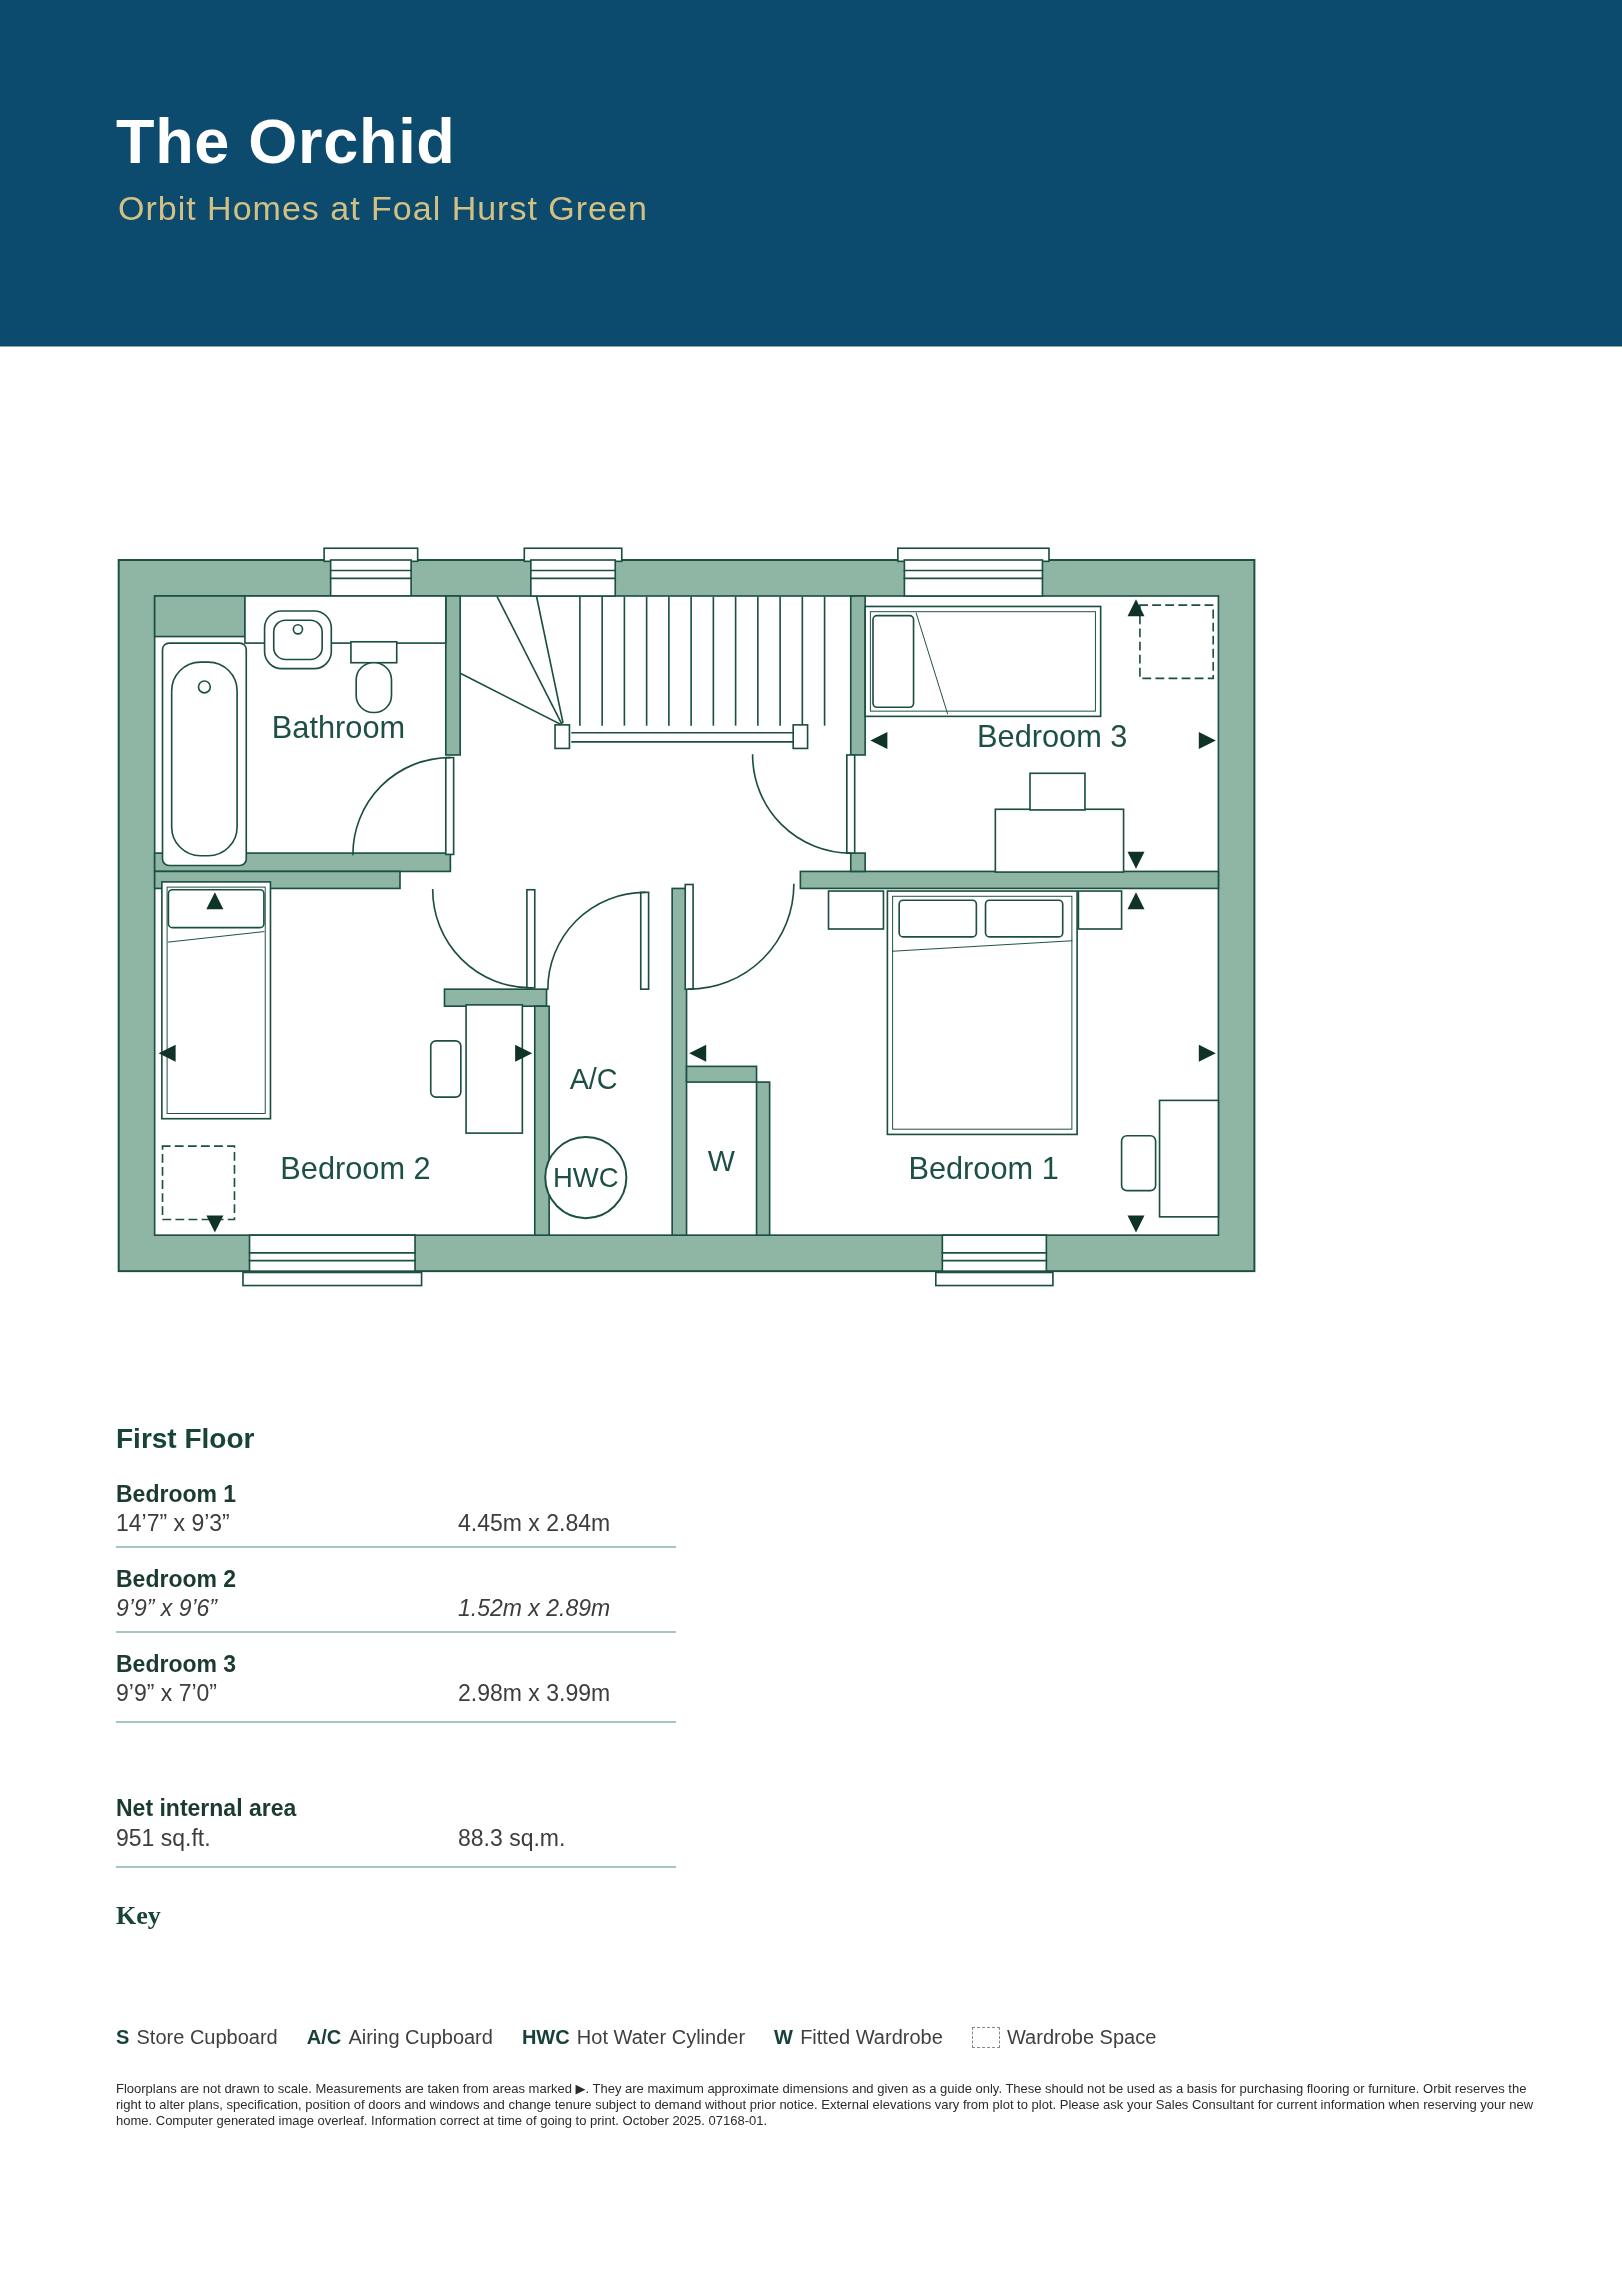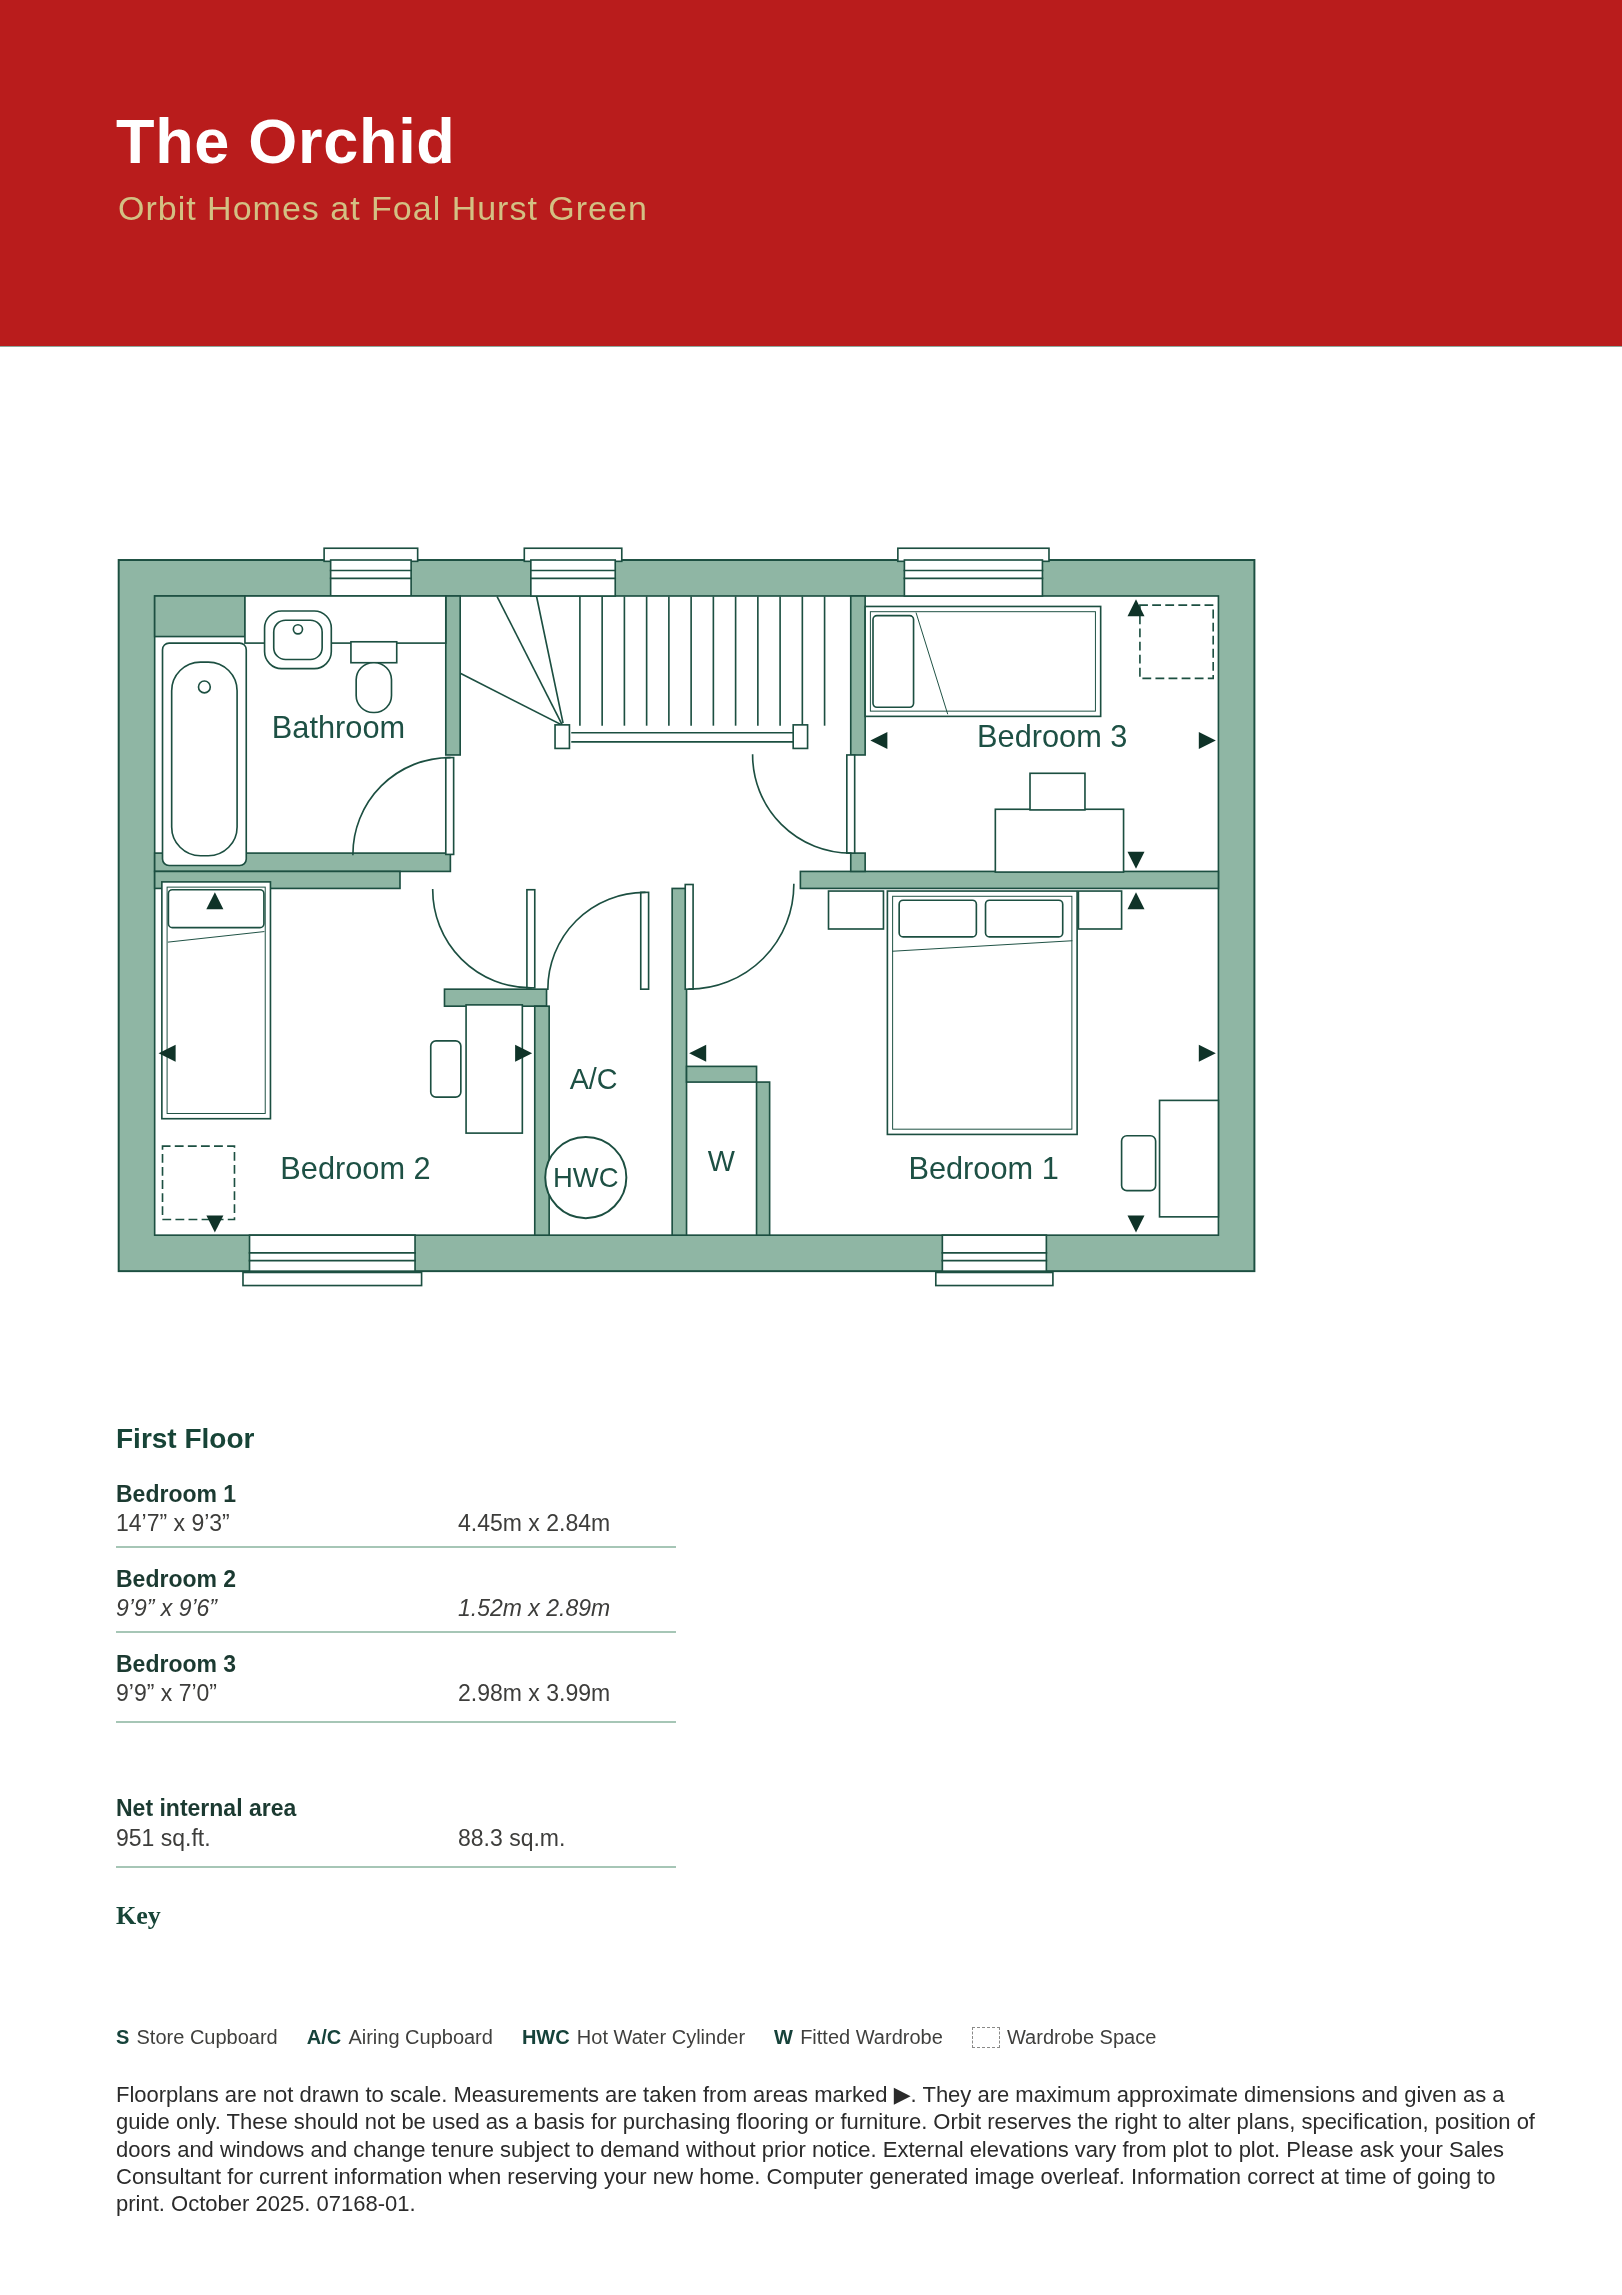--- a/index.html
+++ b/index.html
@@ -1,19 +1,19 @@
 <!DOCTYPE html>
 <html style="font-size:10.5px"><head>
 <meta charset="utf-8">
 <style>
   html,body{margin:0;padding:0;background:#ffffff;}
   .page{position:relative;width:1623px;height:2295px;background:#ffffff;overflow:hidden;
         font-family:"Liberation Sans",sans-serif;}
   
-  .band{position:absolute;left:0;top:0;width:1623px;height:346px;background:#b91c1c;
+  .band{position:absolute;left:0;top:0;width:1623px;height:346px;background:#0c4a6e;
         border-bottom:1.3px solid #8fa79c;}
   .title{position:absolute;left:116px;top:110px;color:#ffffff;font-size:63px;font-weight:700;
          letter-spacing:0.7px;line-height:1;}
   .subtitle{position:absolute;left:118px;top:191px;color:#d3c083;font-size:34px;font-weight:400;
          letter-spacing:1px;line-height:1;}
   
   svg.plan{position:absolute;left:0;top:0;}
   .plan text{font-family:"Liberation Sans",sans-serif;fill:#1d5044;}
   
   .sec-head{position:absolute;left:116px;color:#174437;font-weight:700;line-height:1;}
@@ -21,21 +21,21 @@
   .row-dims{position:absolute;left:116px;width:563px;color:#3d3d3b;font-size:23px;font-weight:400;line-height:1;}
   .metric{position:absolute;left:342px;top:0;}
   .sep{position:absolute;left:116px;width:560px;height:2px;background:#a6c6b6;}
   
   .keyrow{position:absolute;left:116px;top:2026px;display:flex;align-items:center;gap:29px;
           font-size:20px;color:#3f3f3d;}
   .keyitem{display:flex;align-items:center;gap:7.2px;white-space:nowrap;}
   .abbr{color:#16423a;font-weight:700;}
   .dashedbox{display:inline-block;width:26px;height:18.3px;border:1.3px dashed #8a8a88;background:#fff;}
   
-  .disclaimer{position:absolute;left:116px;top:2081px;width:1430px;font-size:22px;line-height:1.24;
+  .disclaimer{position:absolute;left:116px;top:2081px;width:1430px;font-size:13px;line-height:1.24;
               color:#2b2b2b;}
 </style>
 </head>
 <body>
 
 <div class="page">
 
   <div class="band">
     <div class="title">The Orchid</div>
     <div class="subtitle">Orbit Homes at Foal Hurst Green</div>

